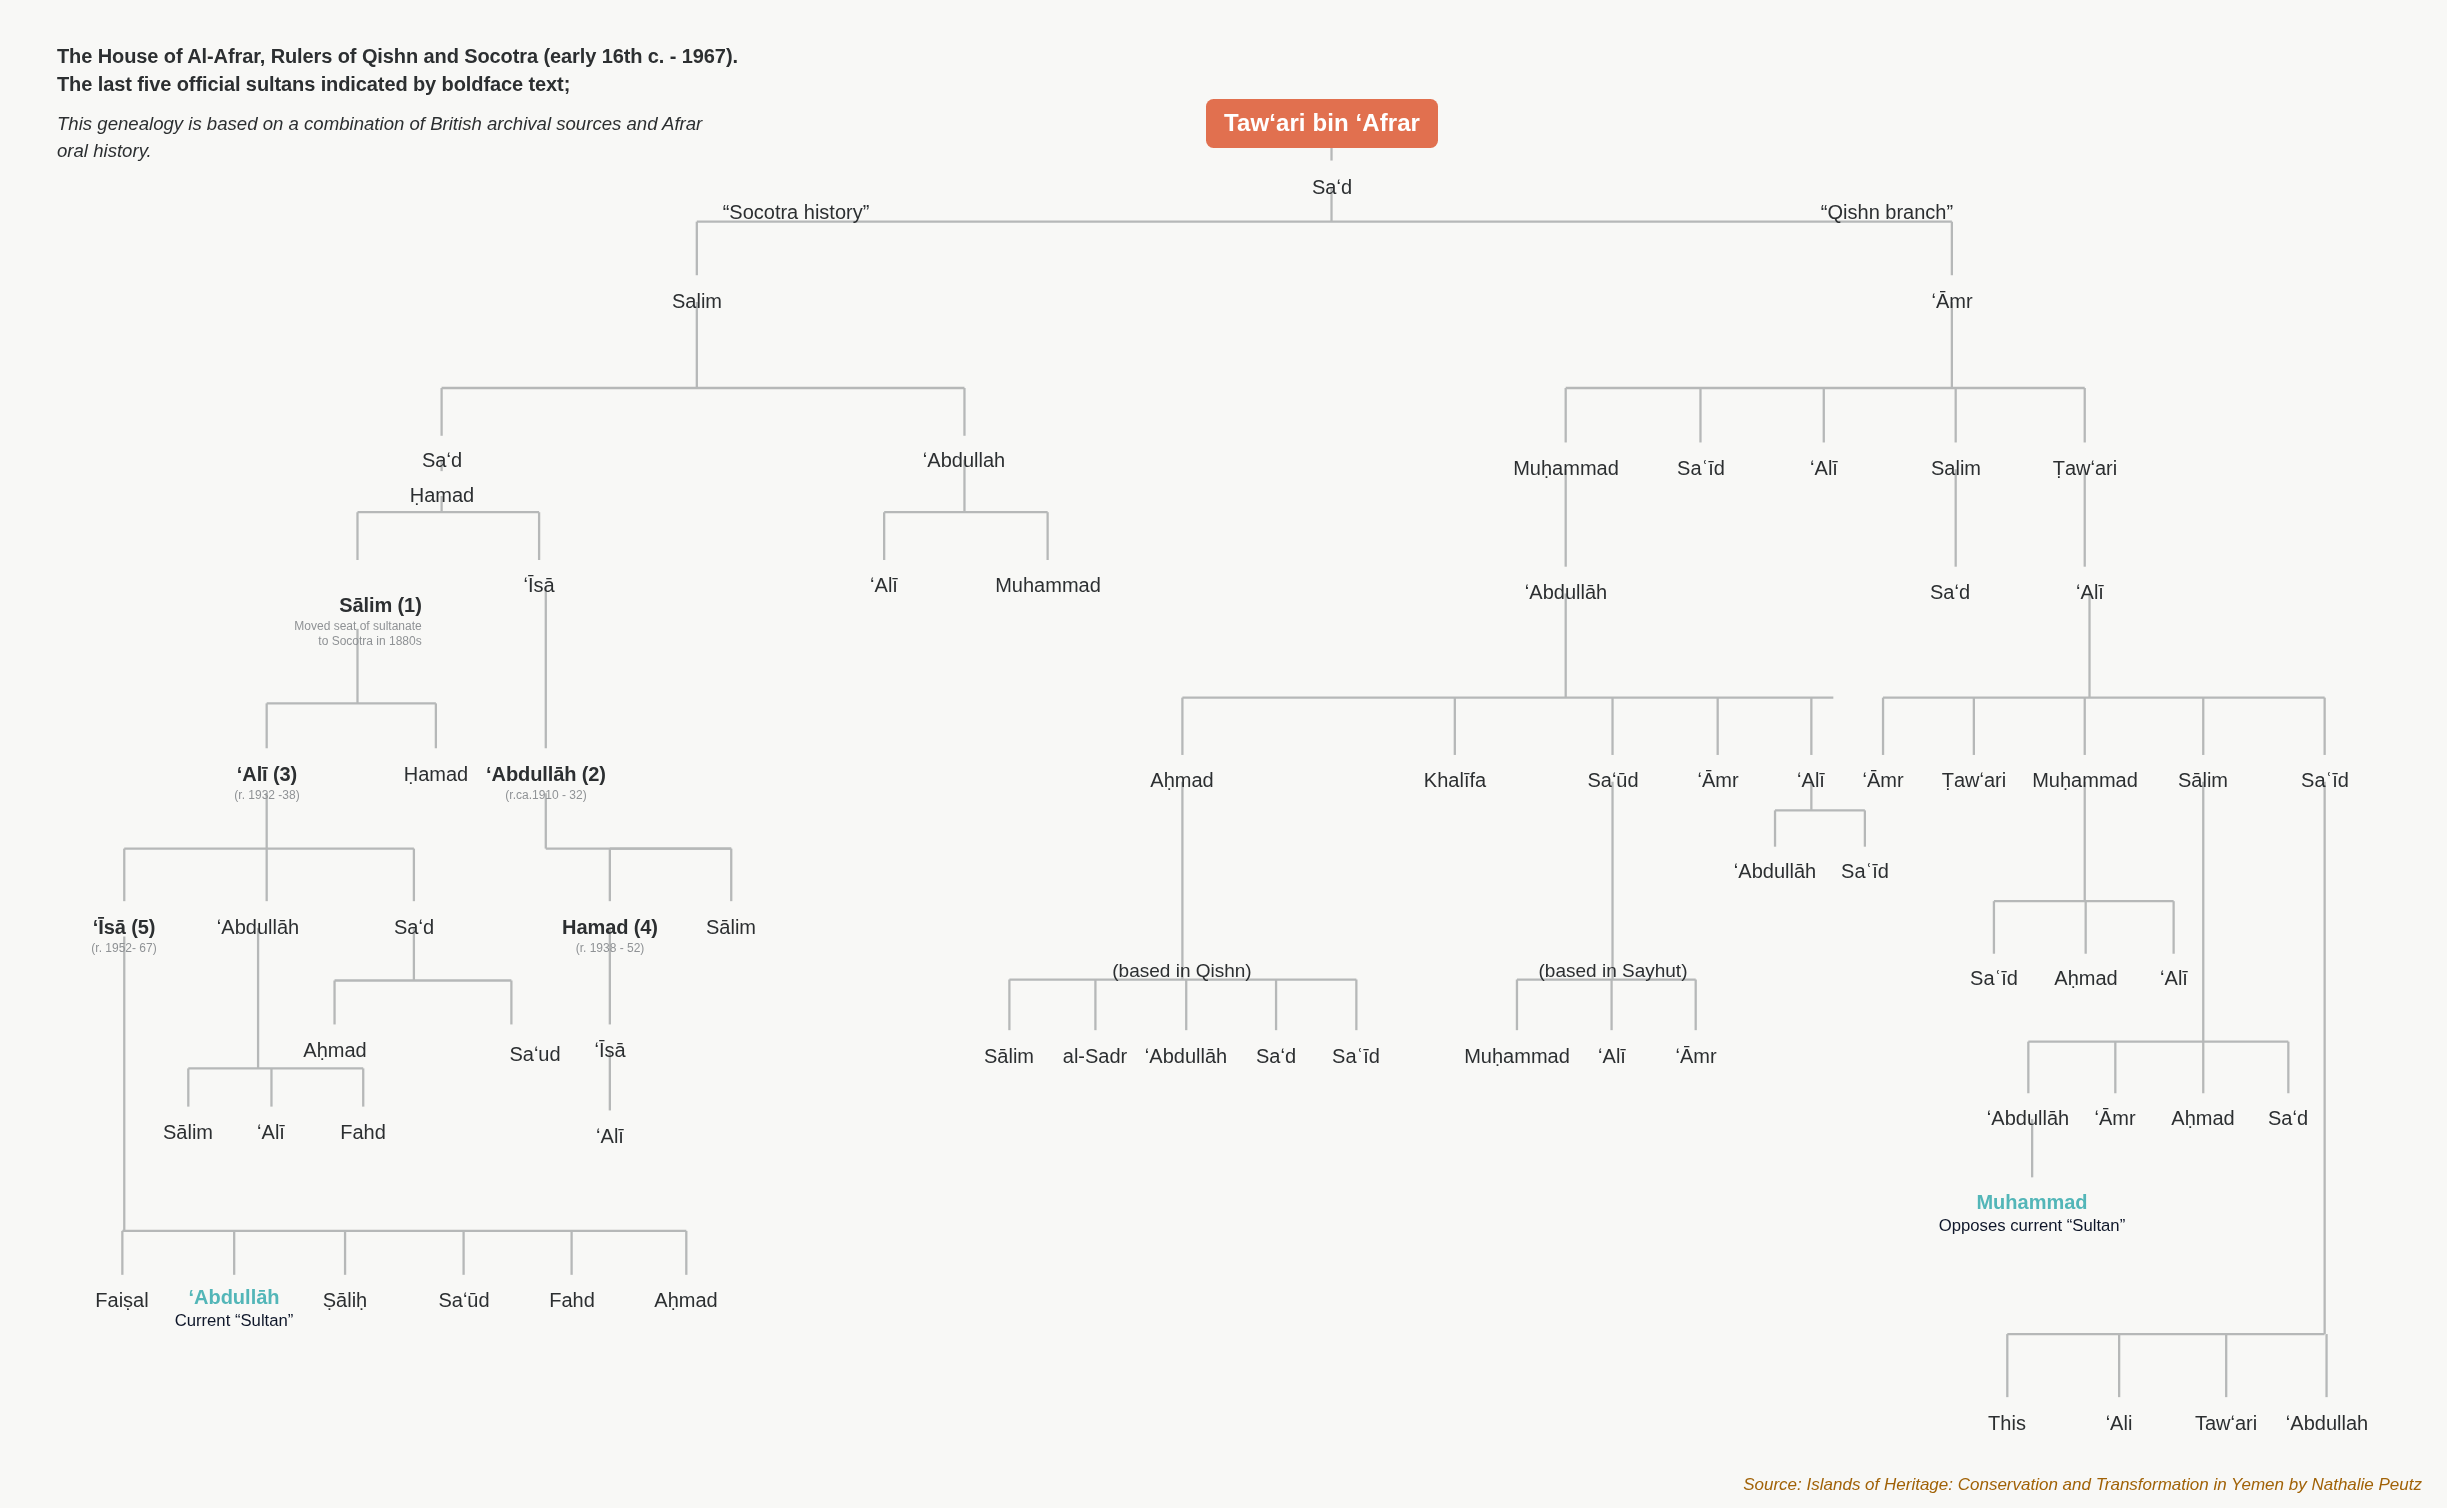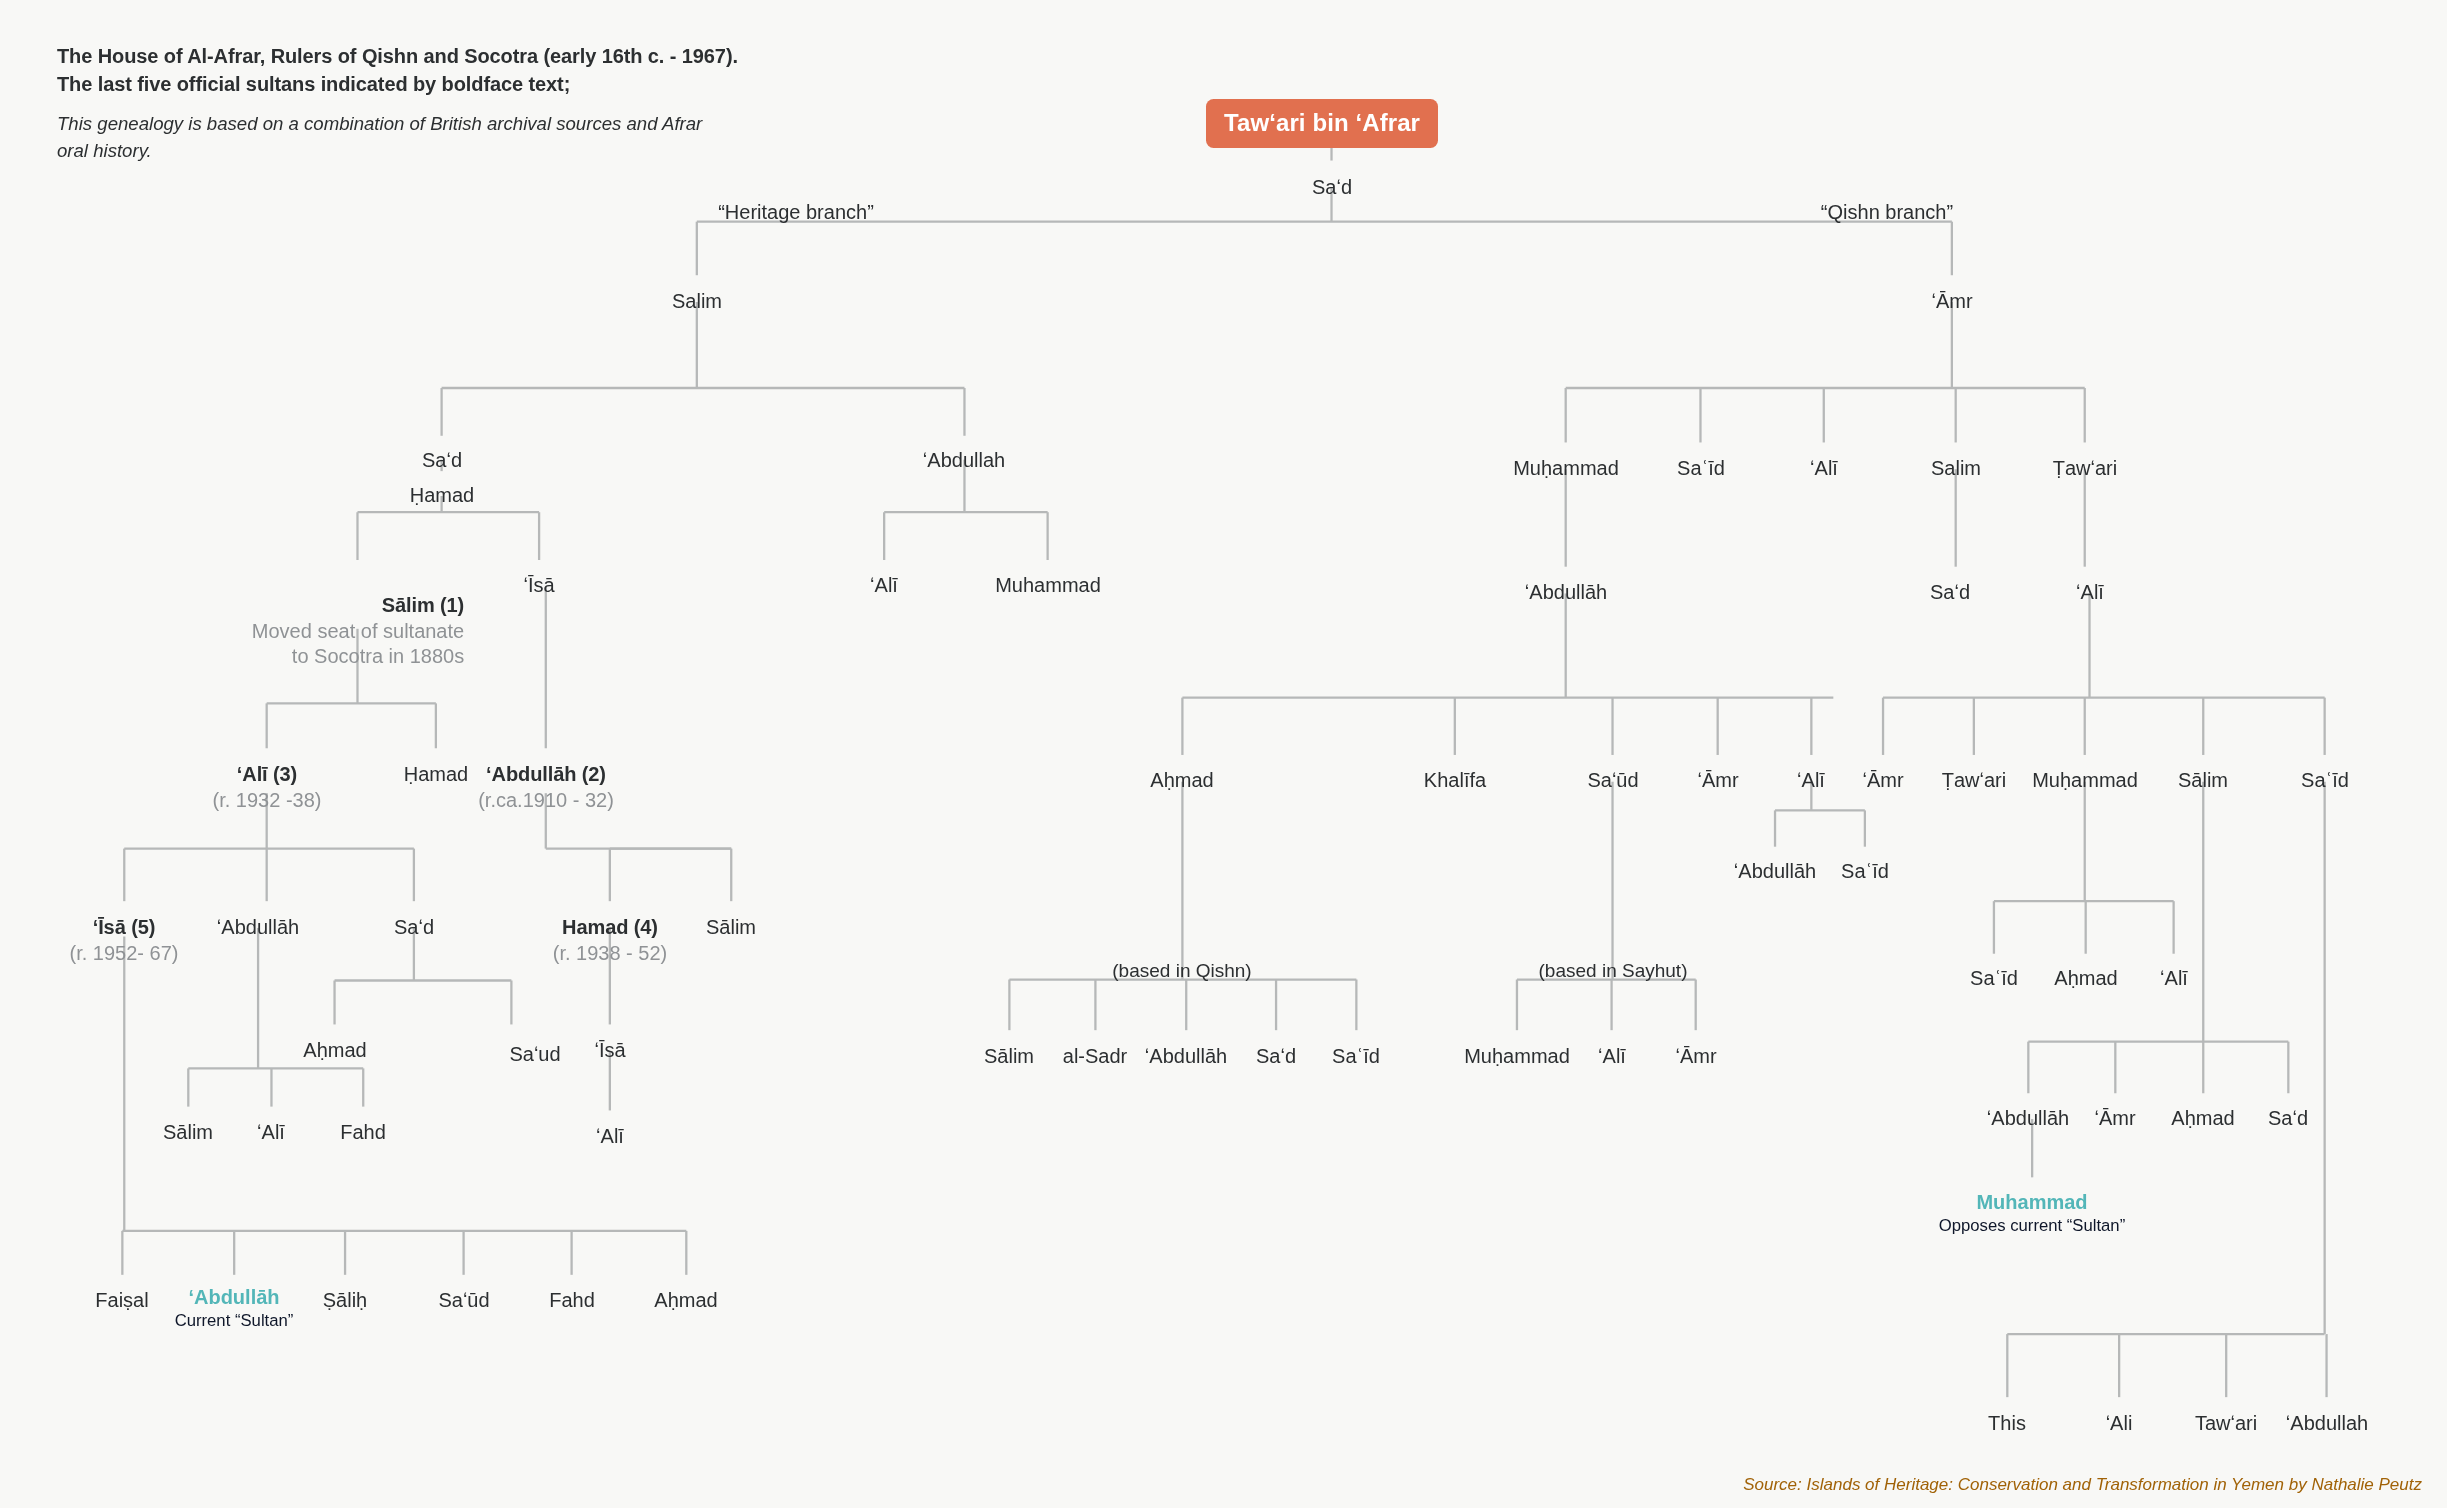--- a/index.html
+++ b/index.html
@@ -78,21 +78,21 @@
     font-size: 20px;
     color: #2c2f31;
     display: block;
   }
   .node.bold .nm {
     font-weight: bold;
     letter-spacing: -0.1px;
   }
   .node .sub {
     display: block;
-    font-size: 20px;
+    font-size: 12px;
     color: #8f9295;
     margin-top: 2.9px;
     line-height: 1.25;
   }
   .node.teal .nm {
     color: #53b6b8;
     font-weight: bold;
   }
   .node .sub.orange {
     color: #0f172a;
@@ -462,21 +462,21 @@
       </div>
       <div class="node" style="left: 2119px; top: 1412px;">
         <span class="nm">ʻAli</span>
       </div>
       <div class="node" style="left: 2226px; top: 1412px;">
         <span class="nm">Tawʻari</span>
       </div>
       <div class="node" style="left: 2327px; top: 1412px;">
         <span class="nm">ʻAbdullah</span>
       </div>
-      <div class="branch-label" style="left: 796px; top: 201px;">“Heritage branch”</div>
+      <div class="branch-label" style="left: 796px; top: 201px;">“Socotra history”</div>
       <div class="branch-label" style="left: 1887px; top: 201px;">“Qishn branch”</div>
       <div class="group-label" style="left: 1182px; top: 960px;">(based in Qishn)</div>
       <div class="group-label" style="left: 1613px; top: 960px;">(based in Sayhut)</div>
     </div>
 
   <div class="source-note">Source: Islands of Heritage: Conservation and Transformation in Yemen by Nathalie Peutz</div>
 </div>
 
 
 </body></html>

